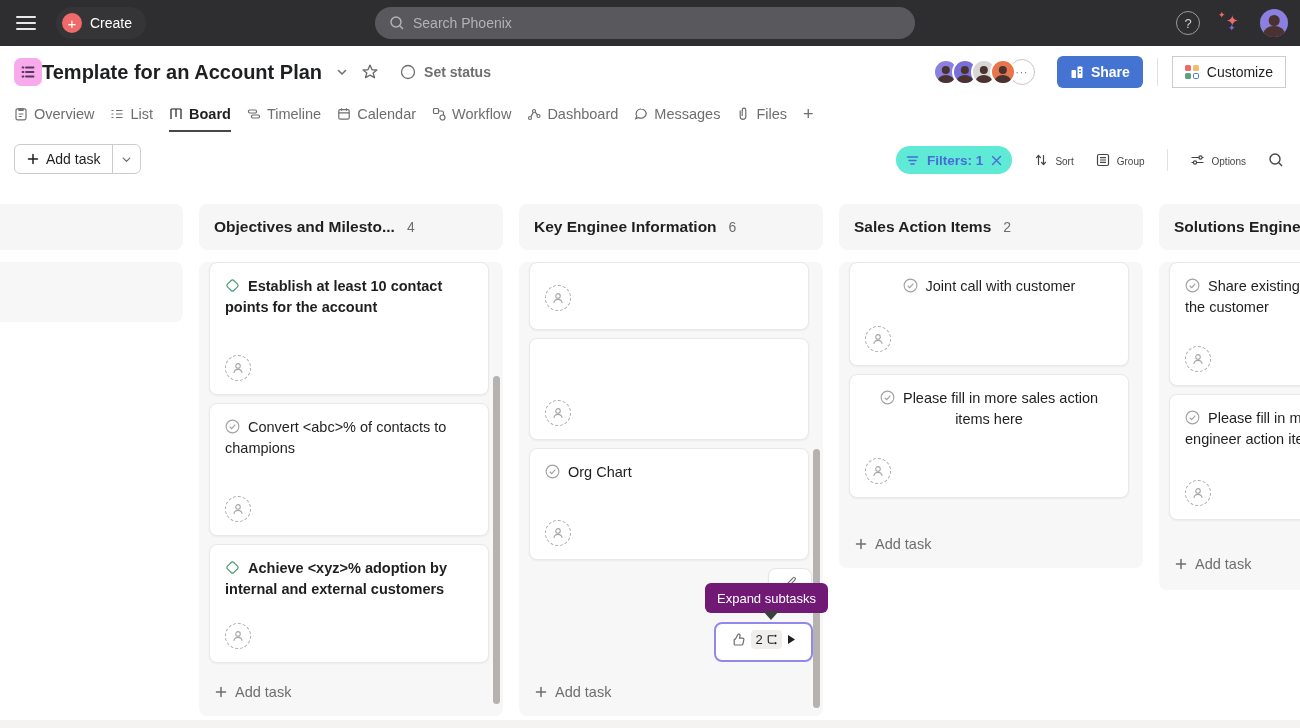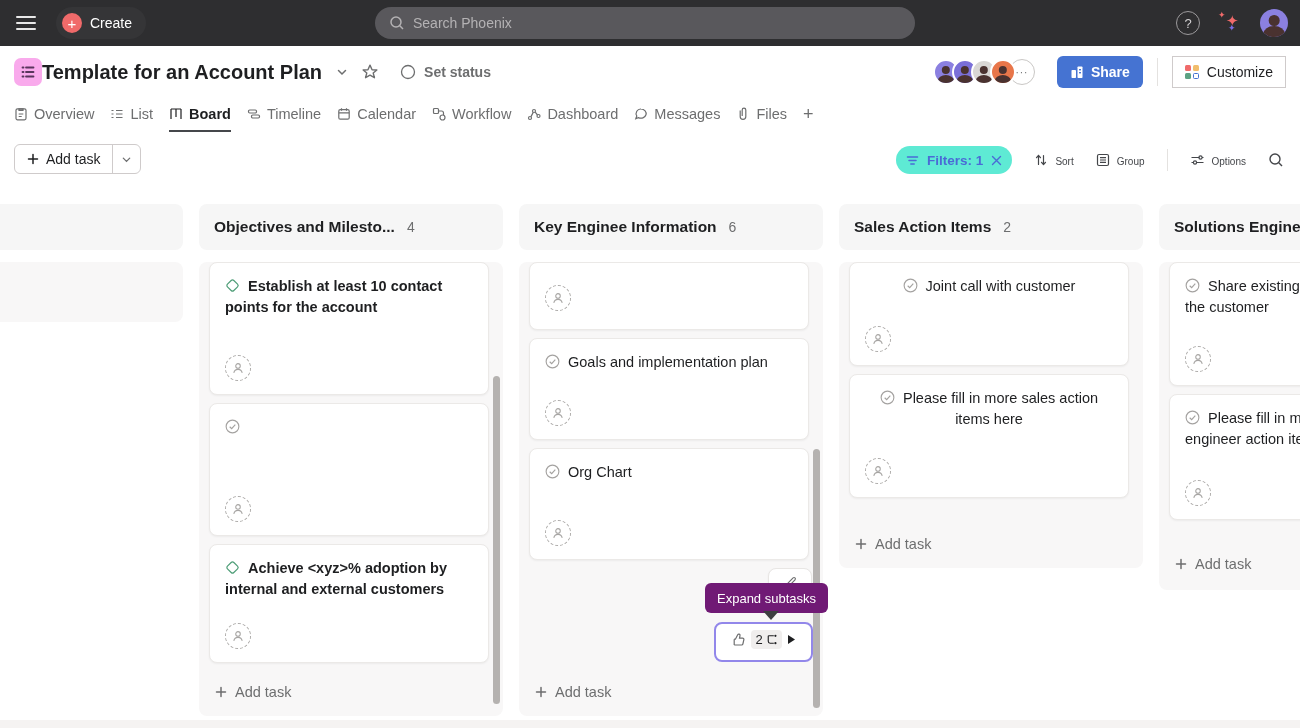--- a/index.html
+++ b/index.html
@@ -322,21 +322,21 @@
                 <circle cx="8" cy="5.6" r="2.6"></circle>
                 <path d="M3.2 13.5 a4.9 4.9 0 0 1 9.6 0"></path>
               </svg>
             </div>
           </div>
       </div>
       <div class="card" style="height:133px;">
         <div class="card-title"><svg width="15" height="15" viewBox="0 0 16 16" fill="none" stroke="#a4a2a0" stroke-width="1.2">
               <circle cx="8" cy="8" r="6.8"></circle>
               <path d="M5 8.3 L7.1 10.3 L11 5.9"></path>
-            </svg></div>
+            </svg><span>Convert &lt;abc&gt;% of contacts to champions</span></div>
         <div class="ph-row">
             <div class="ph-circle">
               <svg width="14" height="14" viewBox="0 0 16 16" fill="none" stroke="#a7a5a3" stroke-width="1.2">
                 <circle cx="8" cy="5.6" r="2.6"></circle>
                 <path d="M3.2 13.5 a4.9 4.9 0 0 1 9.6 0"></path>
               </svg>
             </div>
           </div>
       </div>
       <div class="card" style="height:119px;">
@@ -372,24 +372,20 @@
         <div class="ph-row" style="bottom:18px;">
             <div class="ph-circle">
               <svg width="14" height="14" viewBox="0 0 16 16" fill="none" stroke="#a7a5a3" stroke-width="1.2">
                 <circle cx="8" cy="5.6" r="2.6"></circle>
                 <path d="M3.2 13.5 a4.9 4.9 0 0 1 9.6 0"></path>
               </svg>
             </div>
           </div>
       </div>
       <div class="card" style="height:102px;">
-        <div class="card-title"><svg width="15" height="15" viewBox="0 0 16 16" fill="none" stroke="#a4a2a0" stroke-width="1.2">
-              <circle cx="8" cy="8" r="6.8"></circle>
-              <path d="M5 8.3 L7.1 10.3 L11 5.9"></path>
-            </svg><span>Goals and implementation plan</span></div>
         <div class="ph-row">
             <div class="ph-circle">
               <svg width="14" height="14" viewBox="0 0 16 16" fill="none" stroke="#a7a5a3" stroke-width="1.2">
                 <circle cx="8" cy="5.6" r="2.6"></circle>
                 <path d="M3.2 13.5 a4.9 4.9 0 0 1 9.6 0"></path>
               </svg>
             </div>
           </div>
       </div>
       <div class="card" style="height:112px;">

